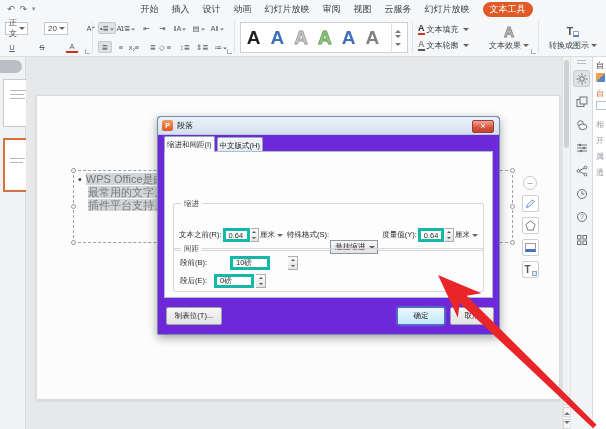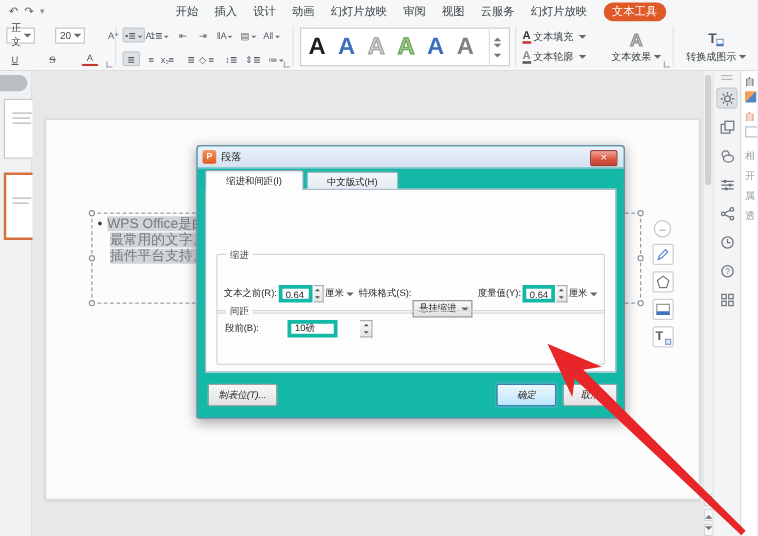--- a/index.html
+++ b/index.html
@@ -75,40 +75,40 @@
   .sb-ic.sel { background:#dfe1e3; border:1px solid #c8cbce; }
   .sb-ic svg { display:block; }
 
   
   .rightpanel { position:absolute; left:592px; top:57px; width:14px; height:372px; background:#fff; border-left:1px solid #dadbdc; overflow:hidden; font-size:8px; color:#9aa1a8; }
   .rp-item { position:absolute; left:3px; white-space:nowrap; }
   .rp-ic { position:absolute; left:3px; width:9px; height:9px; background:linear-gradient(135deg,#f0a050 50%,#4f86c6 50%); border-radius:1px; }
   .rp-input { position:absolute; left:3px; width:12px; height:9px; border:1px solid #b8c4ce; background:#fff; }
 
   
-  .dialog { position:absolute; left:157px; top:116px; width:343px; height:219px; background:#14b8a6; border:1px solid #768fa8; border-radius:3px 3px 2px 2px; box-shadow:0 3px 10px rgba(0,0,0,.35); z-index:20; font-size:7.5px; color:#1f1f1f; }
+  .dialog { position:absolute; left:157px; top:116px; width:343px; height:219px; background:#6d28d9; border:1px solid #768fa8; border-radius:3px 3px 2px 2px; box-shadow:0 3px 10px rgba(0,0,0,.35); z-index:20; font-size:7.5px; color:#1f1f1f; }
   .dtitle { position:absolute; left:0; top:0; right:0; height:18px; background:linear-gradient(#eaf2fb,#d3e1f0); border-bottom:1px solid #bccadb; border-radius:3px 3px 0 0; display:flex; align-items:center; }
   .dlogo { width:11px; height:11px; margin:0 4px 0 4px; border-radius:2px; background:linear-gradient(#f29a5e,#e2571f); color:#fff; font-size:7px; font-weight:bold; text-align:center; line-height:11px; }
   .dtitle-text { font-size:8px; color:#1a1a1a; }
   .dclose { position:absolute; right:5px; top:3px; width:22px; height:13px; border-radius:2px; background:linear-gradient(#f0a695,#d9523d 60%,#c04534); border:1px solid #9b3e34; color:#fff; font-size:9px; line-height:11px; text-align:center; }
   .dtabs { position:absolute; left:6px; top:19px; height:16px; display:flex; align-items:flex-end; }
-  .dtab { height:15px; line-height:15px; padding:0 16px; border:1px solid #98a8bc; border-bottom:none; background:linear-gradient(#f3f6fa,#e3eaf2); border-radius:2px 2px 0 0; margin-right:2px; font-size:7.5px; }
+  .dtab { height:15px; line-height:15px; padding:0 2px; border:1px solid #98a8bc; border-bottom:none; background:linear-gradient(#f3f6fa,#e3eaf2); border-radius:2px 2px 0 0; margin-right:2px; font-size:7.5px; }
   .dtab.active { height:16px; line-height:16px; background:#fdfdfd; position:relative; z-index:3; }
   .dpage { position:absolute; left:6px; right:6px; top:34px; bottom:36px; background:#fdfdfd; border:1px solid #aebdcc; }
   .grp { position:absolute; left:8px; right:8px; border:1px solid #d6d6d6; border-radius:2px; }
   .grp-label { position:absolute; top:-5px; left:7px; background:#fdfdfd; padding:0 3px; color:#3b3b3b; }
   .drow { display:flex; align-items:center; gap:2px; padding:0 5px; white-space:nowrap; }
   .inp { display:flex; align-items:center; height:14px; background:#fff; border:3px solid #14b8a6; padding:0 3px; }
   .spin { display:flex; flex-direction:column; width:10px; height:14px; border:1px solid #abadb3; border-left:none; background:linear-gradient(#fbfbfb,#e4e4e4); }
   .spin div { flex:1; display:flex; align-items:center; justify-content:center; }
   .su::after { content:""; border:2px solid transparent; border-bottom-color:#555; transform:translateY(-1px); }
   .sd::after { content:""; border:2px solid transparent; border-top-color:#555; transform:translateY(1px); }
   .dcombo { display:flex; align-items:center; justify-content:space-between; height:14px; border:1px solid #8e99a3; background:linear-gradient(#f7f7f7,#e2e2e2); padding:0 2px 0 4px; }
   .unit { display:inline-flex; align-items:center; }
-  .dbtn { position:absolute; bottom:9px; height:18px; border:1px solid #9aa4ad; border-radius:2px; background:linear-gradient(#f7f7f7,#e2e2e2); font-size:7.5px; display:flex; align-items:center; justify-content:center;font-style:italic; }
+  .dbtn { position:absolute; bottom:9px; height:18px; border:1px solid #9aa4ad; border-radius:2px; background:linear-gradient(#f7f7f7,#e2e2e2); font-size:7.5px; display:flex; align-items:center; justify-content:center; }
   .dbtn.ok { border:1px solid #3c7fb1; background:linear-gradient(#eaf6fd,#d9f0fc 45%,#bee6fd); box-shadow:inset 0 0 0 1px #fafd9e00, 0 0 2px #7ab8e0; }
 
   .arrow-svg { position:absolute; left:0; top:0; z-index:60; pointer-events:none; }
 </style>
 </head>
 <body>
 
 <div id="app">
 
   <div class="menurow">
@@ -435,20 +435,30 @@
         <div style="position:absolute;left:6px;top:7px;display:flex;align-items:center;gap:18px;">
           <span style="width:32px;">段前(B):</span>
           <span class="inp" style="width:40px;">
               <span>10磅</span>
             </span>
           <span class="spin">
               <div class="su"></div>
               <div class="sd"></div>
             </span>
         </div>
+        <div style="position:absolute;left:6px;top:25px;display:flex;align-items:center;gap:2px;">
+          <span style="width:32px;">段后(E):</span>
+          <span class="inp" style="width:40px;">
+              <span>0磅</span>
+            </span>
+          <span class="spin">
+              <div class="su"></div>
+              <div class="sd"></div>
+            </span>
+        </div>
       </div>
     </div>
 
     <div class="dbtn" style="left:8px;width:56px;">制表位(T)...</div>
     <div class="dbtn ok" style="right:54px;width:48px;">确定</div>
     <div class="dbtn" style="right:5px;width:44px;">取消</div>
   </div>
 
   <svg class="arrow-svg" width="606" height="429" viewBox="0 0 606 429">
     <g transform="translate(438,275) rotate(44)">

